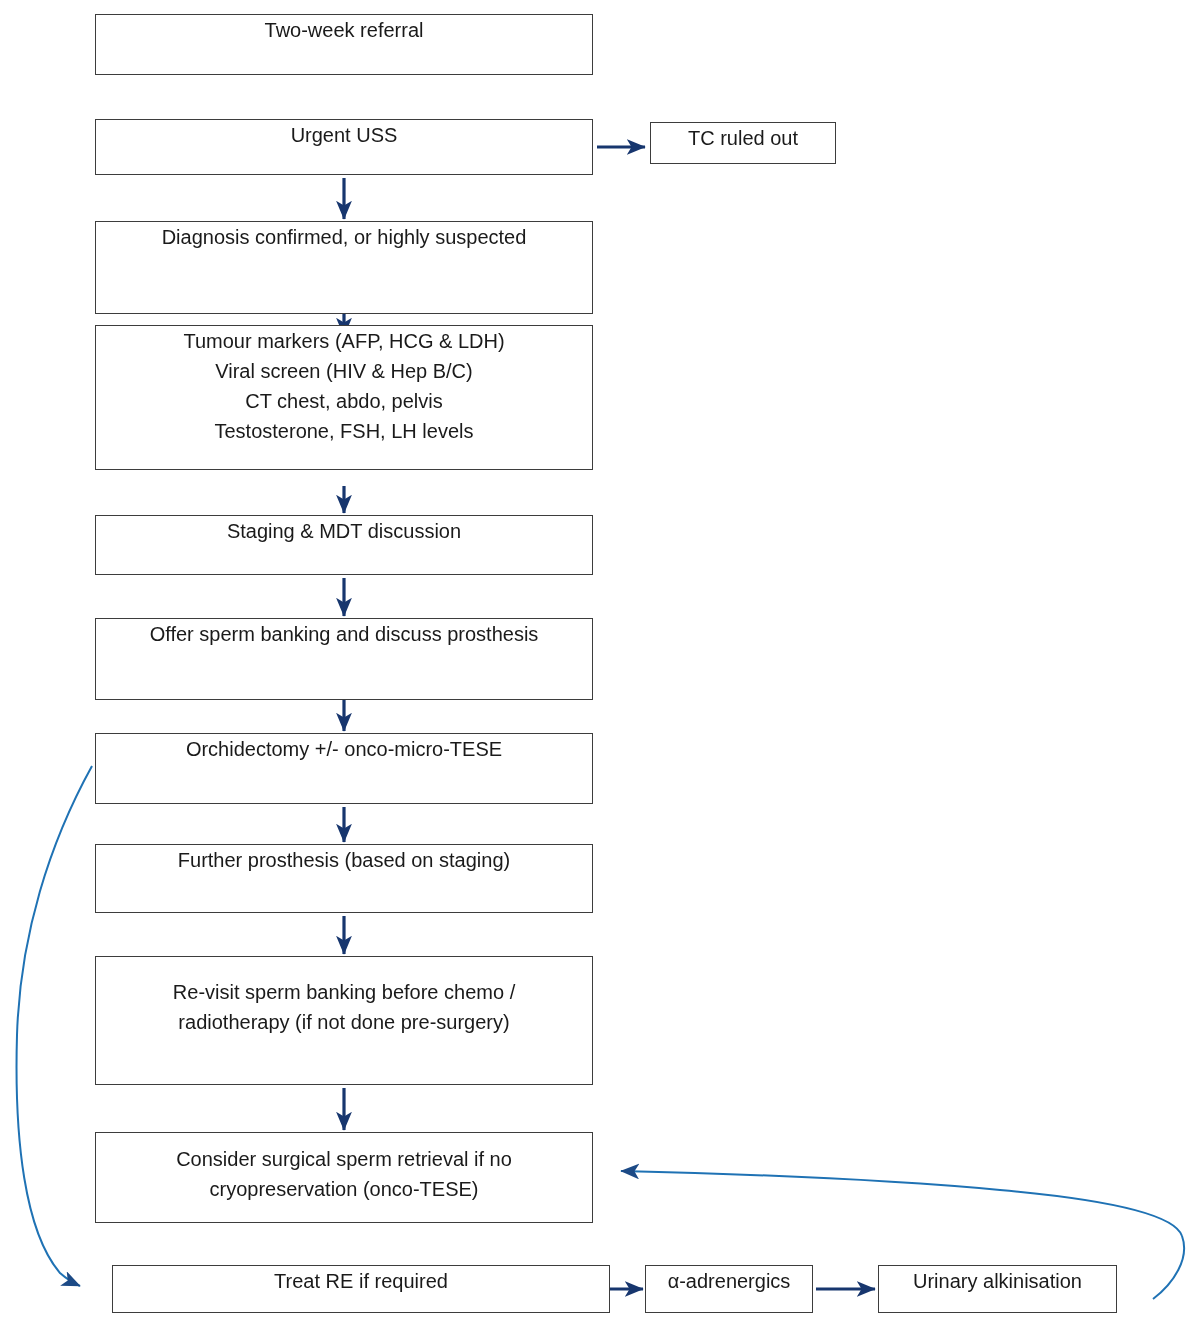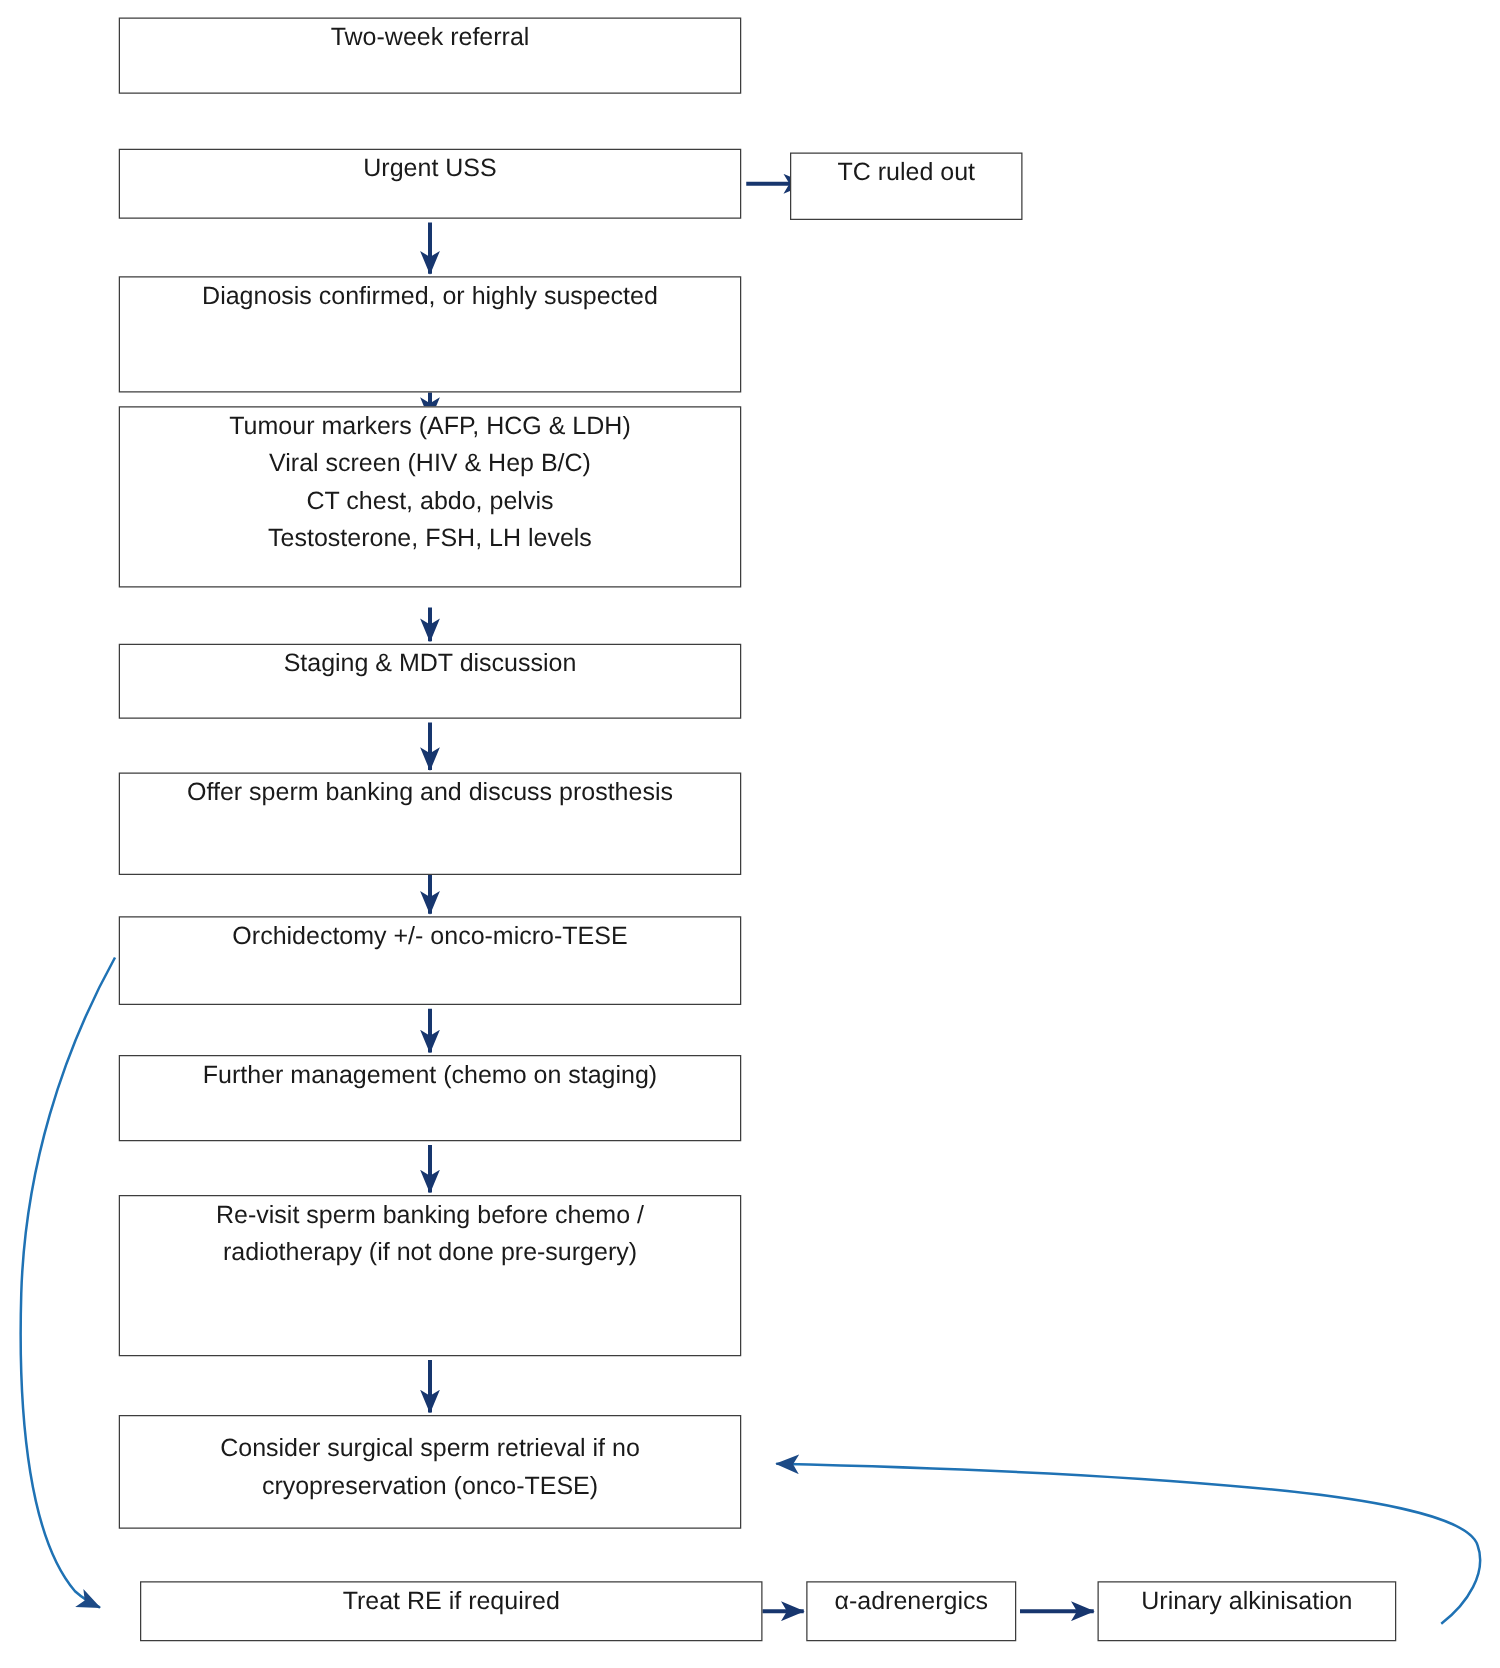--- a/index.html
+++ b/index.html
@@ -74,21 +74,21 @@
   </svg>
 
   <div class="fbox" style="left:95px;top:14px;width:498px;height:61px">
     <span>Two-week referral</span>
   </div>
 
   <div class="fbox" style="left:95px;top:119px;width:498px;height:56px">
     <span>Urgent USS</span>
   </div>
 
-  <div class="fbox" style="left:632px;top:122px;width:186px;height:54px">
+  <div class="fbox" style="left:650px;top:122px;width:186px;height:42px">
     <span>TC ruled out</span>
   </div>
 
   <div class="fbox" style="left:95px;top:221px;width:498px;height:93px">
     <span>Diagnosis confirmed, or highly suspected</span>
   </div>
 
   <div class="fbox" style="left:95px;top:325px;width:498px;height:145px">
     <div class="lines">
       <span class="ln">Tumour markers (AFP, HCG &amp; LDH)</span>
@@ -104,24 +104,24 @@
 
   <div class="fbox" style="left:95px;top:618px;width:498px;height:82px">
     <span>Offer sperm banking and discuss prosthesis</span>
   </div>
 
   <div class="fbox" style="left:95px;top:733px;width:498px;height:71px">
     <span>Orchidectomy +/- onco-micro-TESE</span>
   </div>
 
   <div class="fbox" style="left:95px;top:844px;width:498px;height:69px">
-    <span>Further management (chemo on staging)</span>
+    <span>Further prosthesis (based on staging)</span>
   </div>
 
-  <div class="fbox top-align" style="left:95px;top:956px;width:498px;height:129px;">
+  <div class="fbox top-align" style="left:95px;top:956px;width:498px;height:129px;padding-top:20px">
     <div class="lines">
       <span class="ln">Re-visit sperm banking before chemo /</span>
       <span class="ln">radiotherapy (if not done pre-surgery)</span>
     </div>
   </div>
 
   <div class="fbox top-align" style="left:95px;top:1132px;width:498px;height:91px;padding-top:11px">
     <div class="lines">
       <span class="ln">Consider surgical sperm retrieval if no</span>
       <span class="ln">cryopreservation (onco-TESE)</span>

